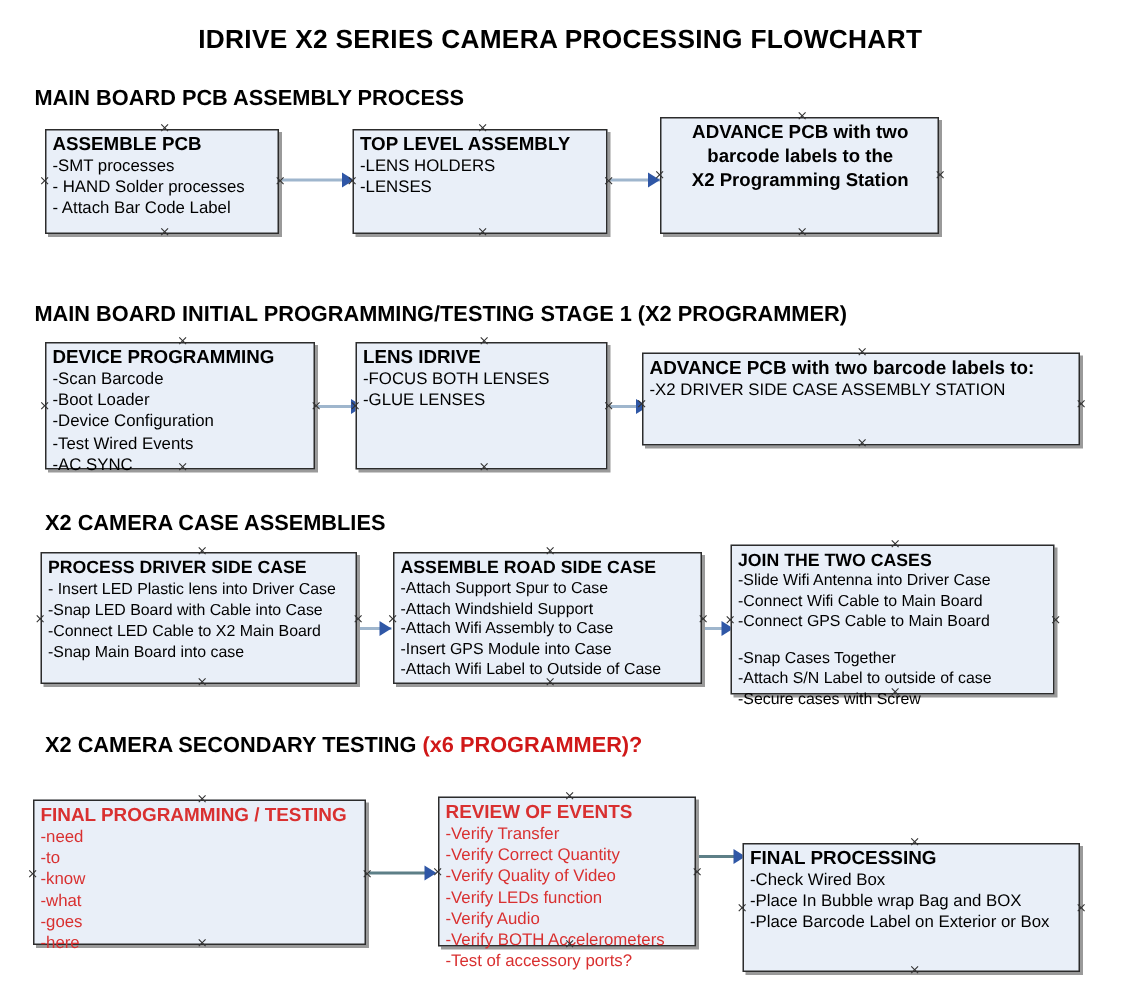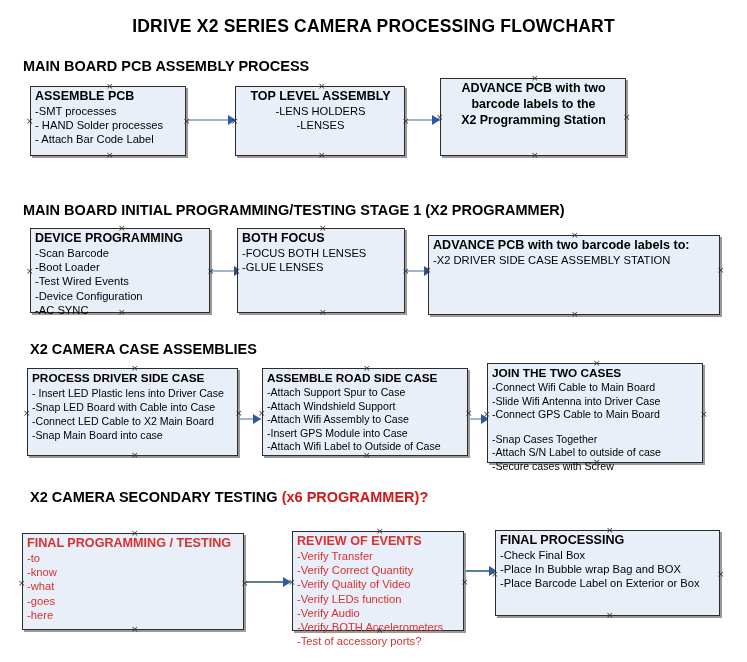--- a/index.html
+++ b/index.html
@@ -76,21 +76,21 @@
     <div class="hd">ASSEMBLE PCB</div>
     <div class="li">-SMT processes</div>
     <div class="li">- HAND Solder processes</div>
     <div class="li">- Attach Bar Code Label</div>
     <span class="handle" style="left:75px;top:-4px;"></span>
     <span class="handle" style="left:75px;bottom:-4px;"></span>
     <span class="handle" style="left:-5px;top:31px;"></span>
     <span class="handle" style="right:-5px;top:31px;"></span>
   </div>
 
-  <div class="box" style="left:235px;top:86px;width:170px;height:70px;text-align:center;">
+  <div class="box" style="left:235px;top:86px;width:170px;height:70px;">
     <div class="hd">TOP LEVEL ASSEMBLY</div>
     <div class="li">-LENS HOLDERS</div>
     <div class="li">-LENSES</div>
     <span class="handle" style="left:82px;top:-4px;"></span>
     <span class="handle" style="left:82px;bottom:-4px;"></span>
     <span class="handle" style="left:-5px;top:31px;"></span>
     <span class="handle" style="right:-5px;top:31px;"></span>
   </div>
 
   <div class="box bold-body" style="left:440px;top:78px;width:186px;height:78px;text-align:center;">
@@ -110,40 +110,40 @@
   <div class="conn" style="left:208px;top:270px;width:34px;"></div>
   <div class="stub" style="left:208px;top:263px;height:8px;"></div>
   <div class="arrow" style="left:234px;top:266px;"></div>
   <div class="conn" style="left:404px;top:270px;width:30px;"></div>
   <div class="arrow" style="left:424px;top:266px;"></div>
 
   <div class="box" style="left:30px;top:228px;width:180px;height:85px;">
     <div class="hd">DEVICE PROGRAMMING</div>
     <div class="li">-Scan Barcode</div>
     <div class="li">-Boot Loader</div>
+    <div class="li">-Device Configuration</div>
     <div class="li">-Test Wired Events</div>
-    <div class="li">-Device Configuration</div>
     <div class="li">-AC SYNC</div>
     <span class="handle" style="left:87px;top:-4px;"></span>
     <span class="handle" style="left:87px;bottom:-4px;"></span>
     <span class="handle" style="left:-5px;top:39px;"></span>
     <span class="handle" style="right:-5px;top:39px;"></span>
   </div>
 
   <div class="box" style="left:237px;top:228px;width:168px;height:85px;">
-    <div class="hd">BOTH FOCUS</div>
+    <div class="hd">LENS IDRIVE</div>
     <div class="li">-FOCUS BOTH LENSES</div>
     <div class="li">-GLUE LENSES</div>
     <span class="handle" style="left:81px;top:-4px;"></span>
     <span class="handle" style="left:81px;bottom:-4px;"></span>
     <span class="handle" style="left:-5px;top:39px;"></span>
     <span class="handle" style="right:-5px;top:39px;"></span>
   </div>
 
-  <div class="box" style="left:428px;top:235px;width:292px;height:80px;">
+  <div class="box" style="left:428px;top:235px;width:292px;height:62px;">
     <div class="hd" style="font-size:12.6px;">ADVANCE PCB with two barcode labels to:</div>
     <div class="li">-X2 DRIVER  SIDE  CASE  ASSEMBLY STATION</div>
     <span class="handle" style="left:142px;top:-4px;"></span>
     <span class="handle" style="left:142px;bottom:-4px;"></span>
     <span class="handle" style="left:-5px;top:31px;"></span>
     <span class="handle" style="right:-5px;top:31px;"></span>
   </div>
 
   <div class="section-head" style="left:30px;top:341px;">
     <span>X2 CAMERA CASE ASSEMBLIES</span>
@@ -174,22 +174,22 @@
     <div class="li" style="font-size:10.6px;line-height:13.6px;">-Insert GPS Module into Case</div>
     <div class="li" style="font-size:10.6px;line-height:13.6px;">-Attach Wifi Label to Outside of Case</div>
     <span class="handle" style="left:100px;top:-4px;"></span>
     <span class="handle" style="left:100px;bottom:-4px;"></span>
     <span class="handle" style="left:-5px;top:41px;"></span>
     <span class="handle" style="right:-5px;top:41px;"></span>
   </div>
 
   <div class="box" style="left:487px;top:363px;width:216px;height:100px;">
     <div class="hd" style="font-size:11.8px;">JOIN THE TWO CASES</div>
+    <div class="li" style="font-size:10.6px;line-height:13.6px;">-Slide Wifi Antenna into Driver Case</div>
     <div class="li" style="font-size:10.6px;line-height:13.6px;">-Connect Wifi Cable to Main Board</div>
-    <div class="li" style="font-size:10.6px;line-height:13.6px;">-Slide Wifi Antenna into Driver Case</div>
     <div class="li" style="font-size:10.6px;line-height:13.6px;">-Connect GPS Cable to Main Board</div>
     <div class="li" style="font-size:10.6px;line-height:13.6px;margin-top:11px;">-Snap Cases Together</div>
     <div class="li" style="font-size:10.6px;line-height:13.6px;">-Attach S/N Label to outside of case</div>
     <div class="li" style="font-size:10.6px;line-height:13.6px;">-Secure cases with Screw</div>
     <span class="handle" style="left:105px;top:-4px;"></span>
     <span class="handle" style="left:105px;bottom:-4px;"></span>
     <span class="handle" style="left:-5px;top:47px;"></span>
     <span class="handle" style="right:-5px;top:47px;"></span>
   </div>
 
@@ -197,20 +197,21 @@
     <span>X2 CAMERA SECONDARY TESTING </span><span class="red">(x6 PROGRAMMER)?</span>
   </div>
 
   <div class="conn dark" style="left:243px;top:581px;width:46px;"></div>
   <div class="arrow" style="left:283px;top:577px;"></div>
   <div class="conn dark" style="left:464px;top:570px;width:32px;"></div>
   <div class="arrow" style="left:489px;top:566px;"></div>
 
   <div class="box red" style="left:22px;top:533px;width:222px;height:97px;">
     <div class="hd" style="font-size:12.6px;">FINAL PROGRAMMING / TESTING</div>
+    <div class="li">-need</div>
     <div class="li">-to</div>
     <div class="li">-know</div>
     <div class="li">-what</div>
     <div class="li">-goes</div>
     <div class="li">-here</div>
     <span class="handle" style="left:108px;top:-4px;"></span>
     <span class="handle" style="left:108px;bottom:-4px;"></span>
     <span class="handle" style="left:-5px;top:46px;"></span>
     <span class="handle" style="right:-5px;top:46px;"></span>
   </div>
@@ -223,23 +224,23 @@
     <div class="li">-Verify LEDs function</div>
     <div class="li">-Verify Audio</div>
     <div class="li">-Verify BOTH Accelerometers</div>
     <div class="li overflow">-Test of accessory ports?</div>
     <span class="handle" style="left:83px;top:-4px;"></span>
     <span class="handle" style="left:83px;bottom:-4px;"></span>
     <span class="handle" style="left:-5px;top:47px;"></span>
     <span class="handle" style="right:-5px;top:47px;"></span>
   </div>
 
-  <div class="box" style="left:495px;top:530px;width:225px;height:86px;">
+  <div class="box" style="left:495px;top:562px;width:225px;height:86px;">
     <div class="hd" style="font-size:12.6px;">FINAL PROCESSING</div>
-    <div class="li"> -Check Final Box</div>
+    <div class="li"> -Check Wired Box</div>
     <div class="li">-Place In Bubble wrap Bag and BOX</div>
     <div class="li">-Place Barcode Label on Exterior or Box</div>
     <span class="handle" style="left:110px;top:-4px;"></span>
     <span class="handle" style="left:110px;bottom:-4px;"></span>
     <span class="handle" style="left:-5px;top:40px;"></span>
     <span class="handle" style="right:-5px;top:40px;"></span>
   </div>
 
 </div>
 

